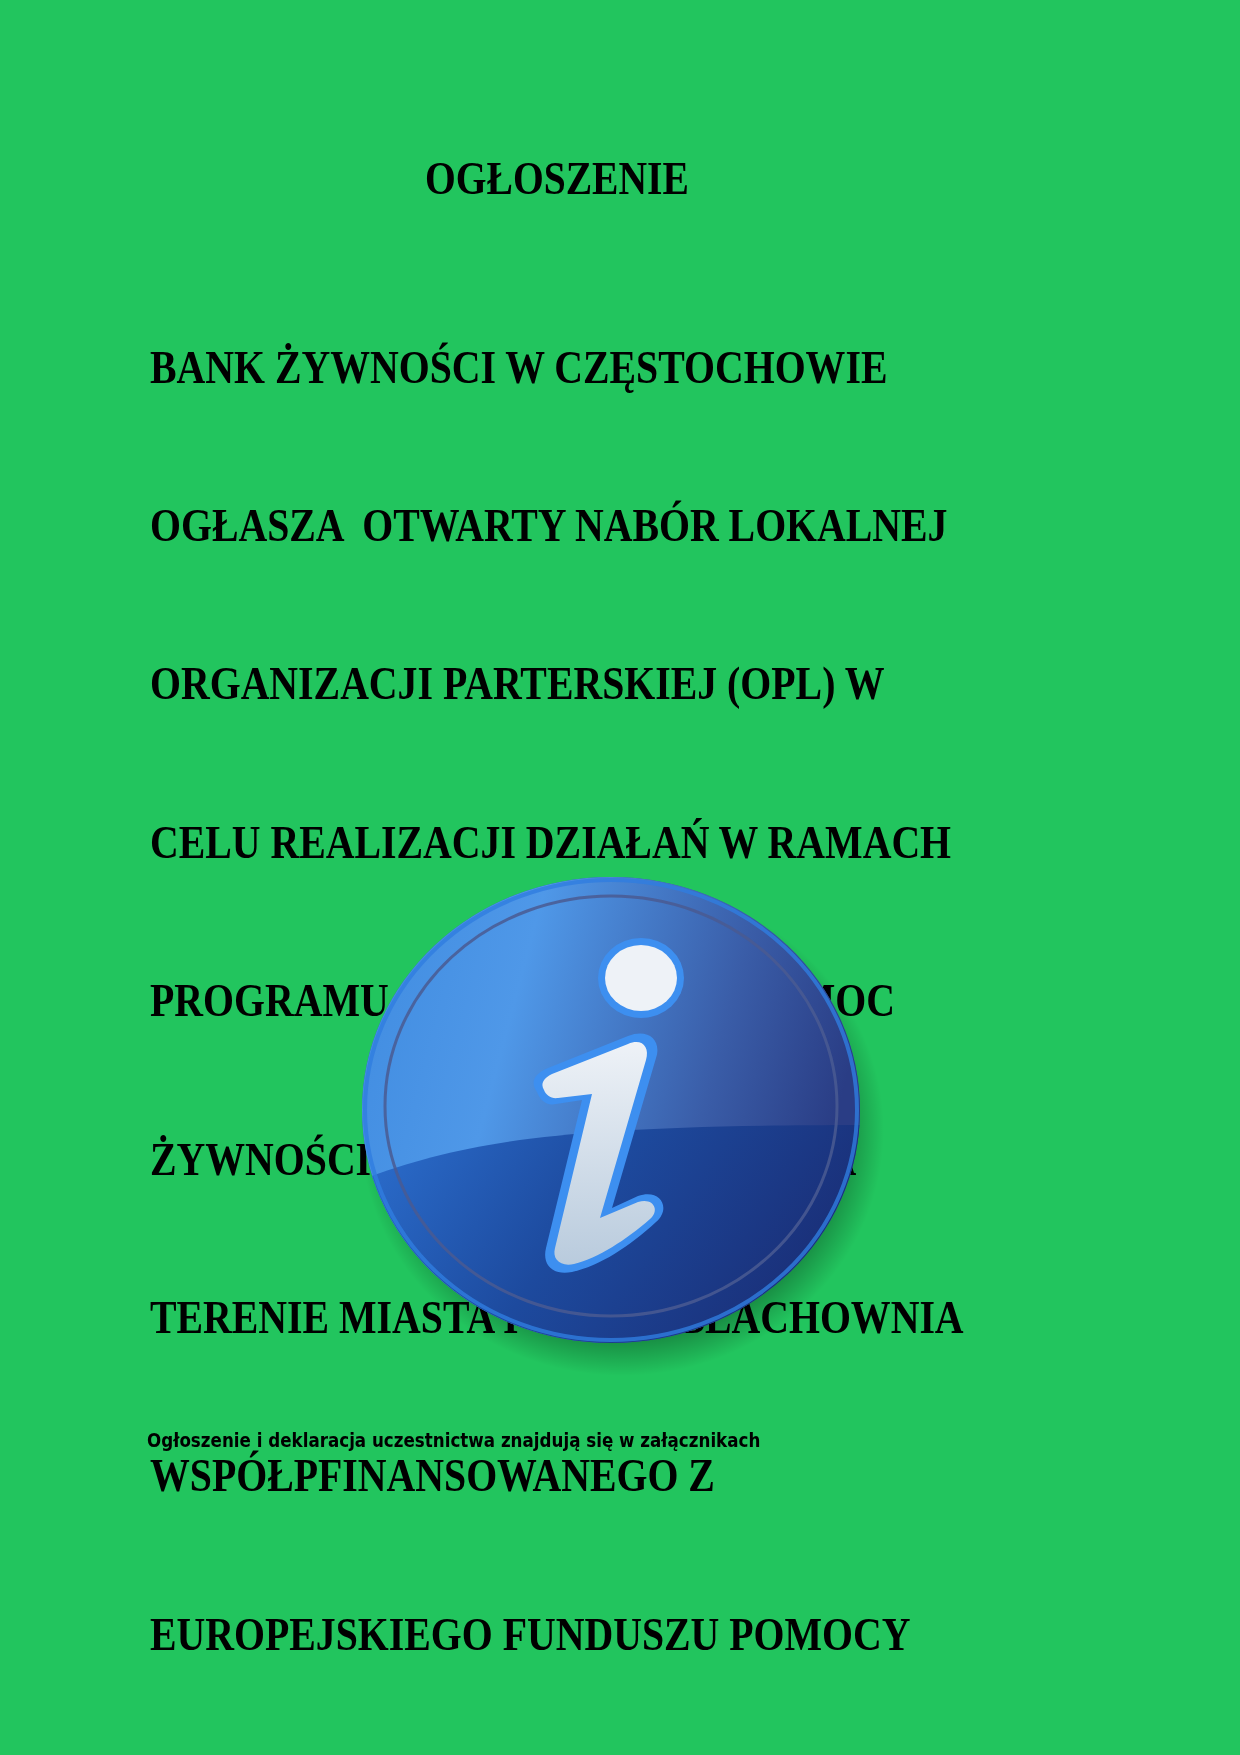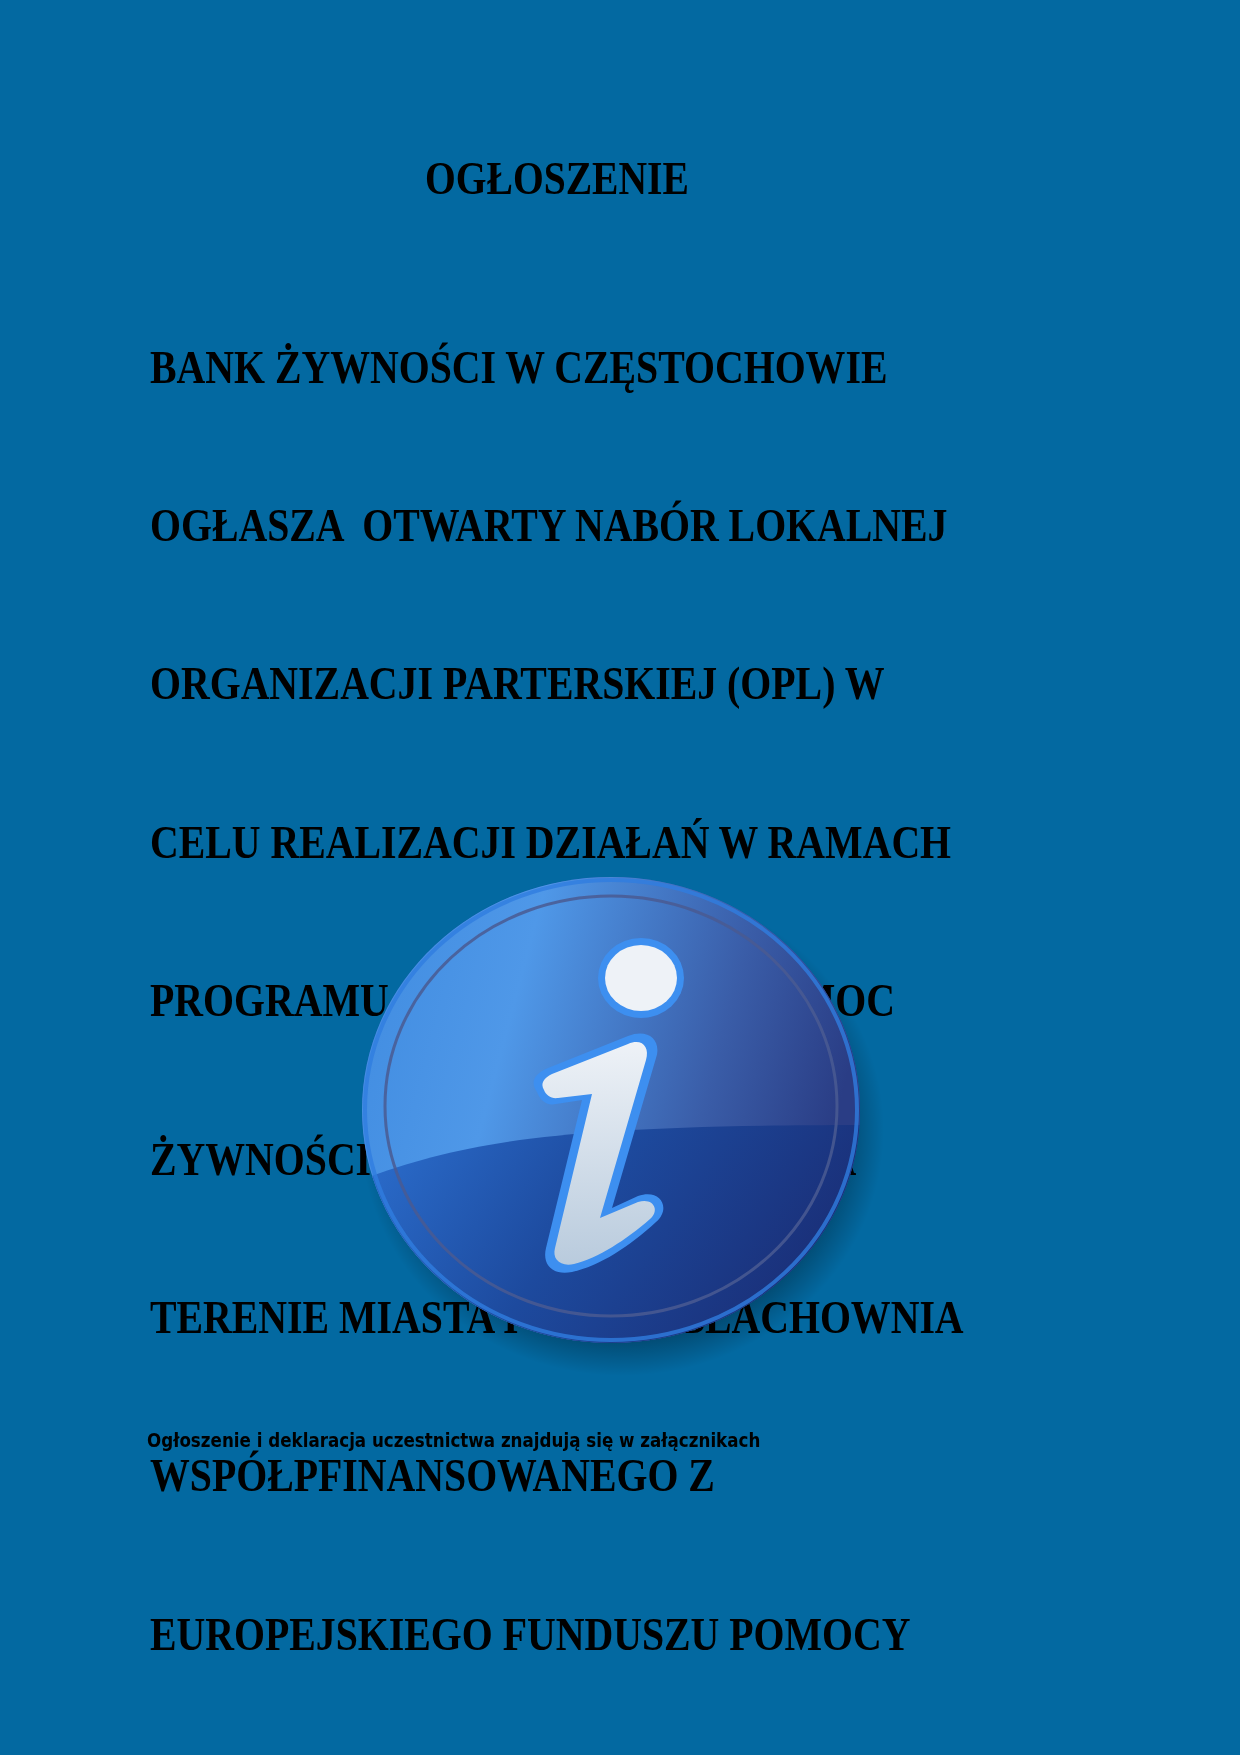--- a/index.html
+++ b/index.html
@@ -1,17 +1,17 @@
 <!DOCTYPE html>
 <html><head>
 <meta charset="utf-8">
 <style>
   html, body { margin: 0; padding: 0; background: #ffffff; }
   body { width: 1240px; height: 1755px; position: relative; overflow: hidden; }
-  .page { position: absolute; inset: 0; background: #0369a1; }
+  .page { position: absolute; inset: 0; background: #22c55e; }
   .title {
     position: absolute; left: 0; top: 153px; width: 1240px;
     font-family: "Liberation Serif", "DejaVu Serif", serif;
     font-weight: bold; font-size: 46px; line-height: 52px;
     color: #000; white-space: nowrap;
   }
   .title-inner { position: absolute; left: 425px; transform: scaleX(0.86); transform-origin: left top; }
   .body-lines {
     position: absolute; left: 150px; top: 236px;
     font-family: "Liberation Serif", "DejaVu Serif", serif;

